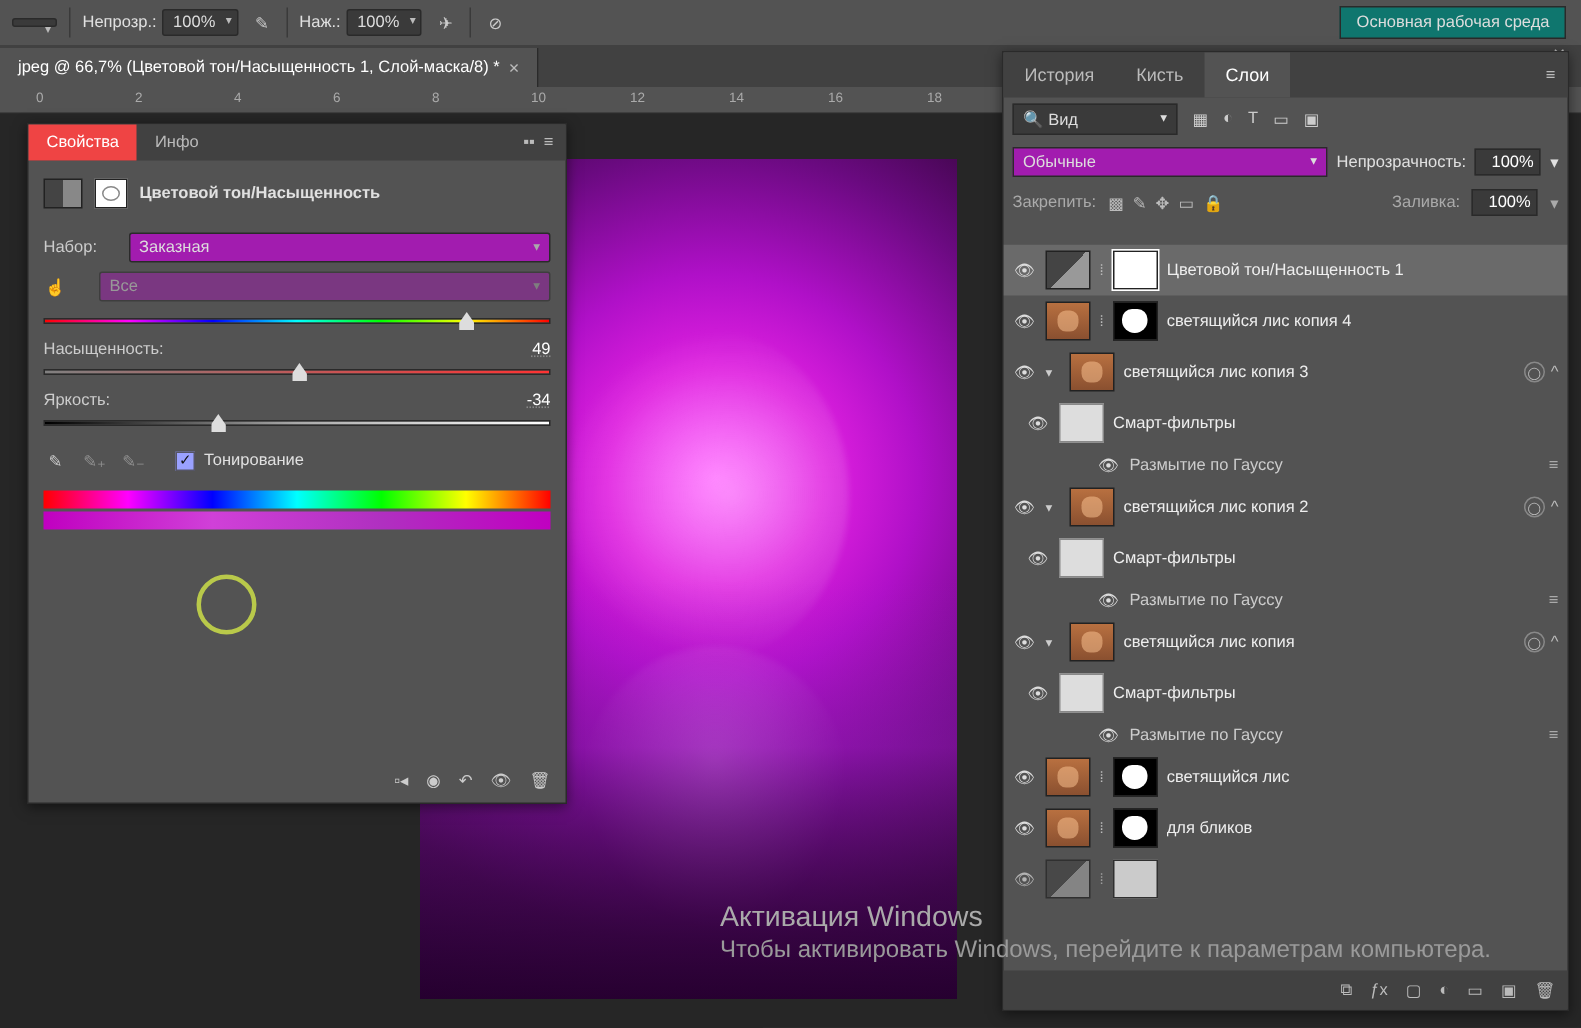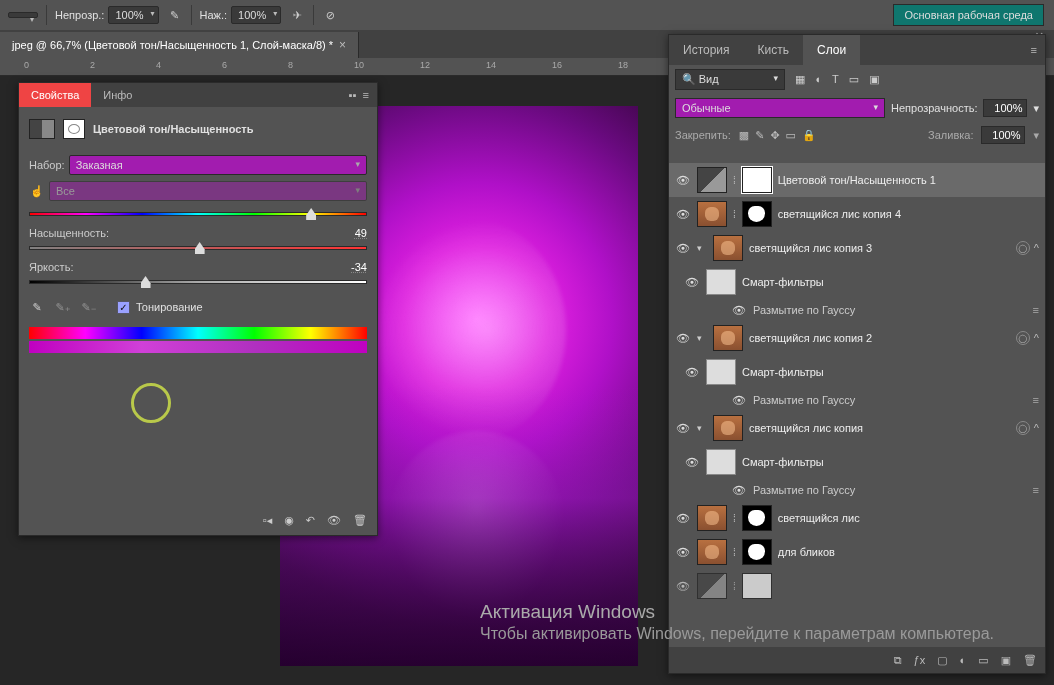--- a/index.html
+++ b/index.html
@@ -35,21 +35,21 @@
 .props-panel { left: 18px; top: 82px; width: 360px; height: 454px; }
 .panel-tabs { display: flex; background: #414141; }
 .panel-tab { padding: 6px 12px; color: #bbb; font-size: 11px; }
 .panel-tab.active { background: #ef4444; color: #fff; }
 .panel-menu { margin-left: auto; padding: 6px 8px; color: #bbb; display:flex; gap:6px; align-items:center;}
 .props-body { padding: 8px 10px; }
 .props-header { display: flex; align-items: center; gap: 8px; padding: 4px 0 10px; }
 .adj-icon { width: 26px; height: 20px; background: linear-gradient(90deg,#444 50%,#888 50%); border:1px solid #222; }
 .mask-icon { width: 22px; height: 20px; background: #fff; border:1px solid #222; position:relative;}
 .mask-icon::after{ content:""; position:absolute; inset:4px; border:1px solid #888; border-radius:50%;}
-.row { display: flex; align-items: center; gap: 4px; margin: 6px 0; }
+.row { display: flex; align-items: center; gap: 21px; margin: 6px 0; }
 .row label { color: #ccc; }
 .select { flex:1; background: #a21caf; border: 1px solid #2a2a2a; padding: 3px 6px; color: #ddd; border-radius:2px; position:relative;}
 .select::after { content:"▾"; position:absolute; right:6px; top:3px; font-size:9px; color:#aaa;}
 .slider-row { margin: 6px 0 2px; }
 .slider-row .top { display:flex; justify-content:space-between; color:#ccc; margin-bottom:2px;}
 .slider-row .val { color:#fff; text-decoration: underline dotted #888; }
 .slider-track { height: 14px; position: relative; }
 .slider-track .bar { position:absolute; left:0; right:0; top:5px; height:4px; border:1px solid #2a2a2a;}
 .hue-bar { background: linear-gradient(90deg, red, magenta, blue, cyan, lime, yellow, red); }
 .sat-bar { background: linear-gradient(90deg, #808080, #ff3333); }

